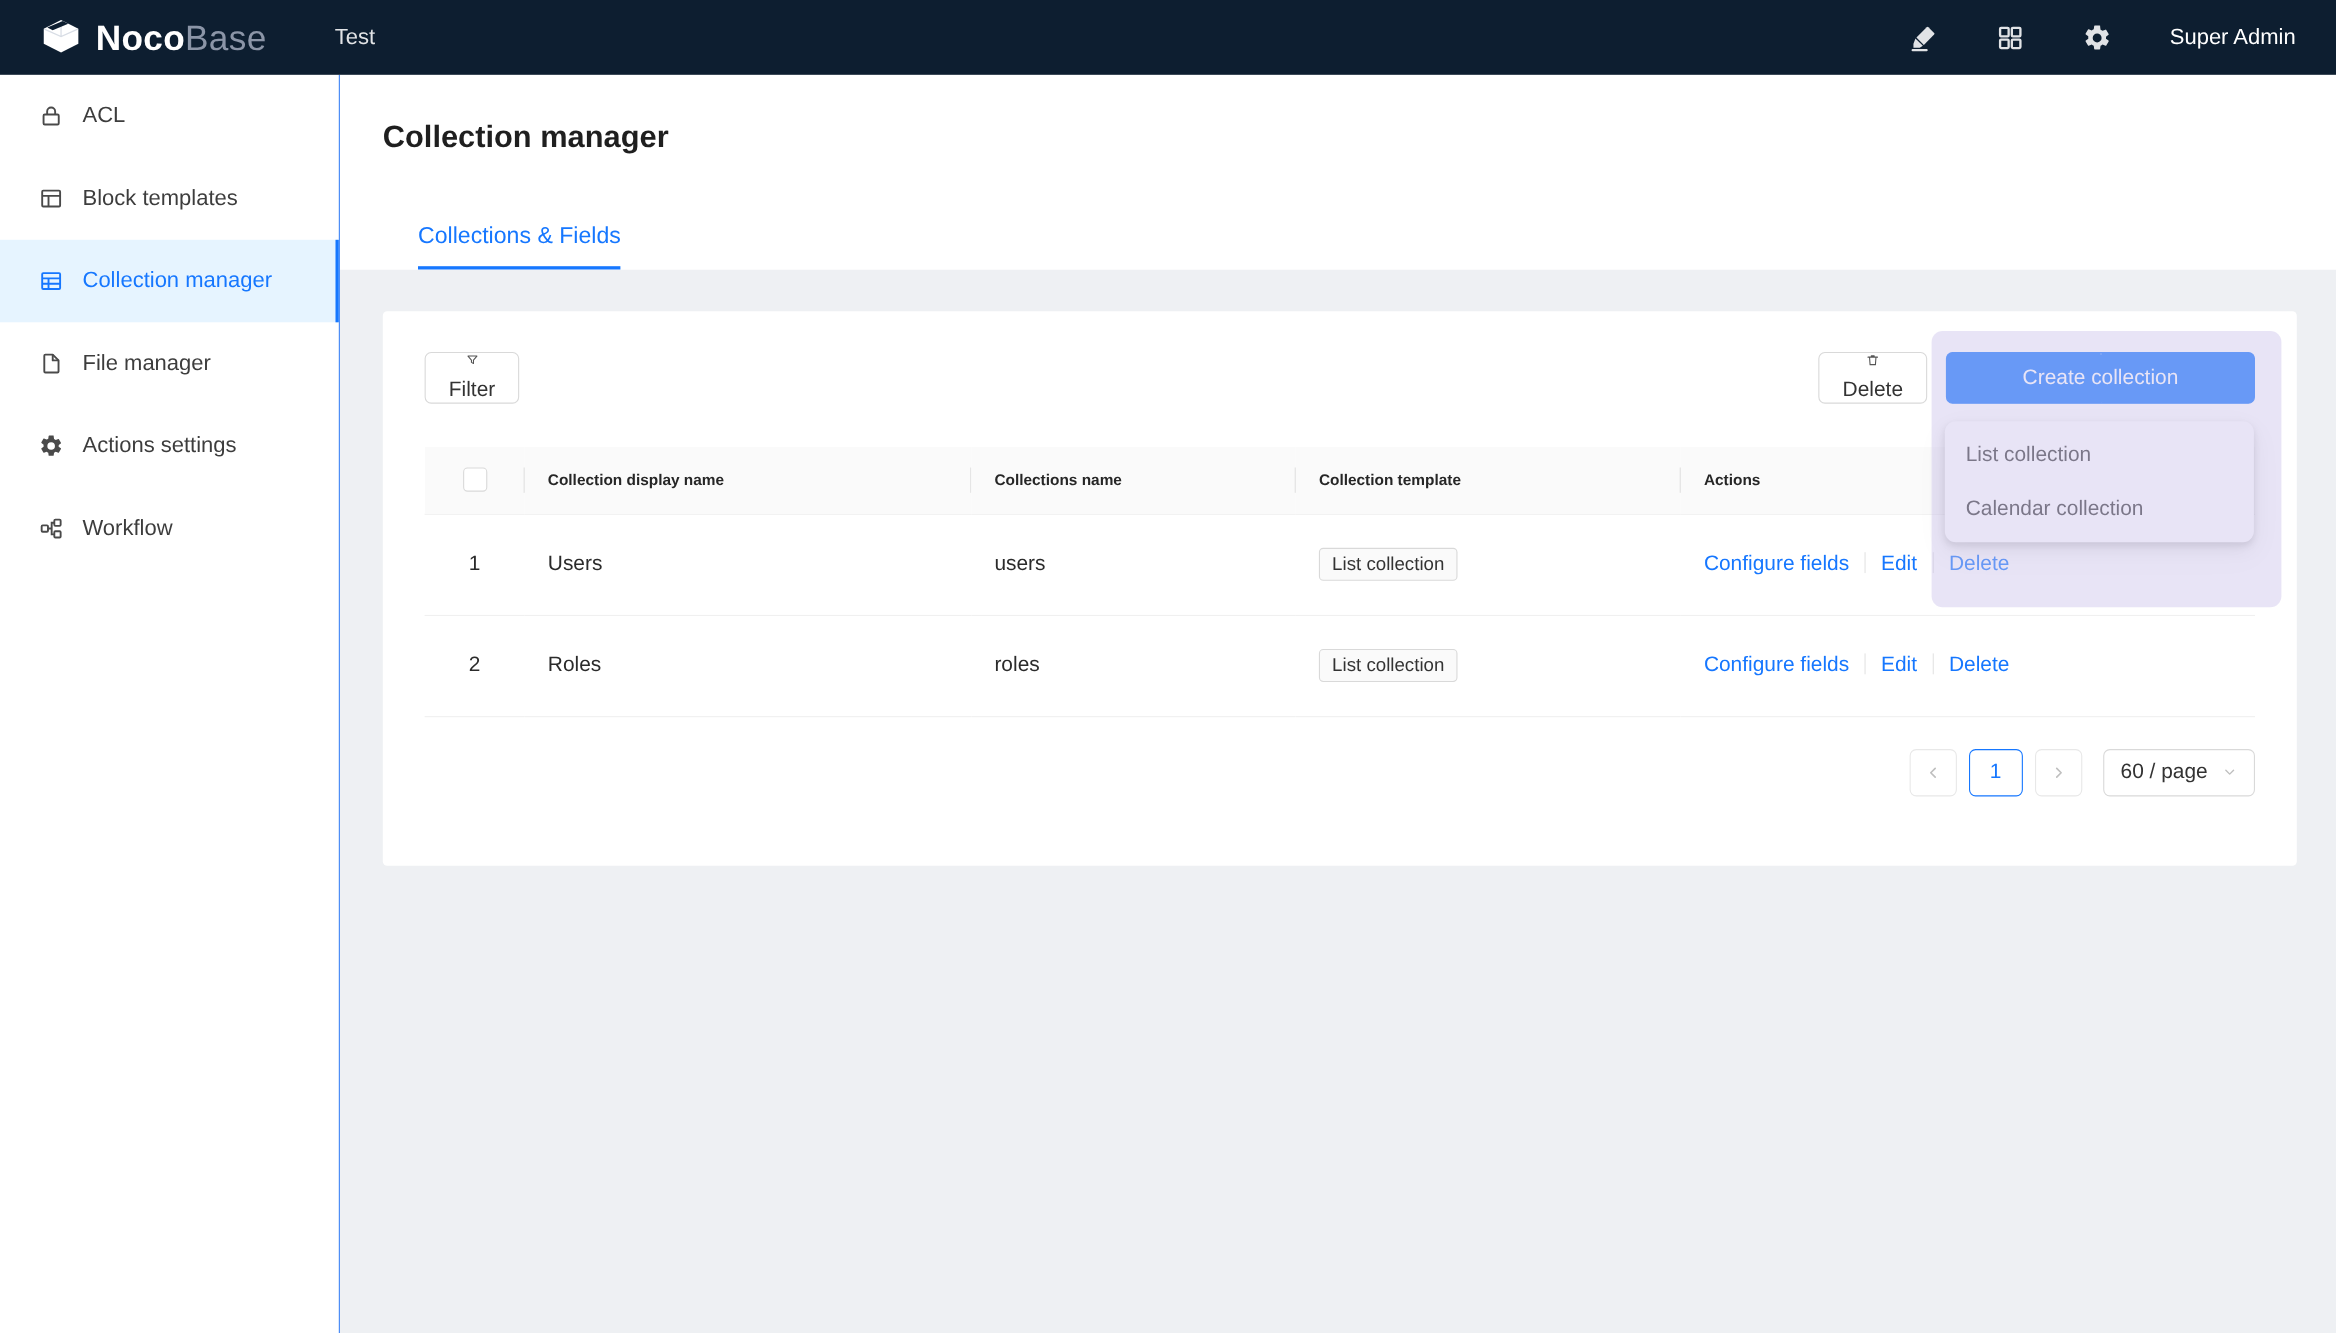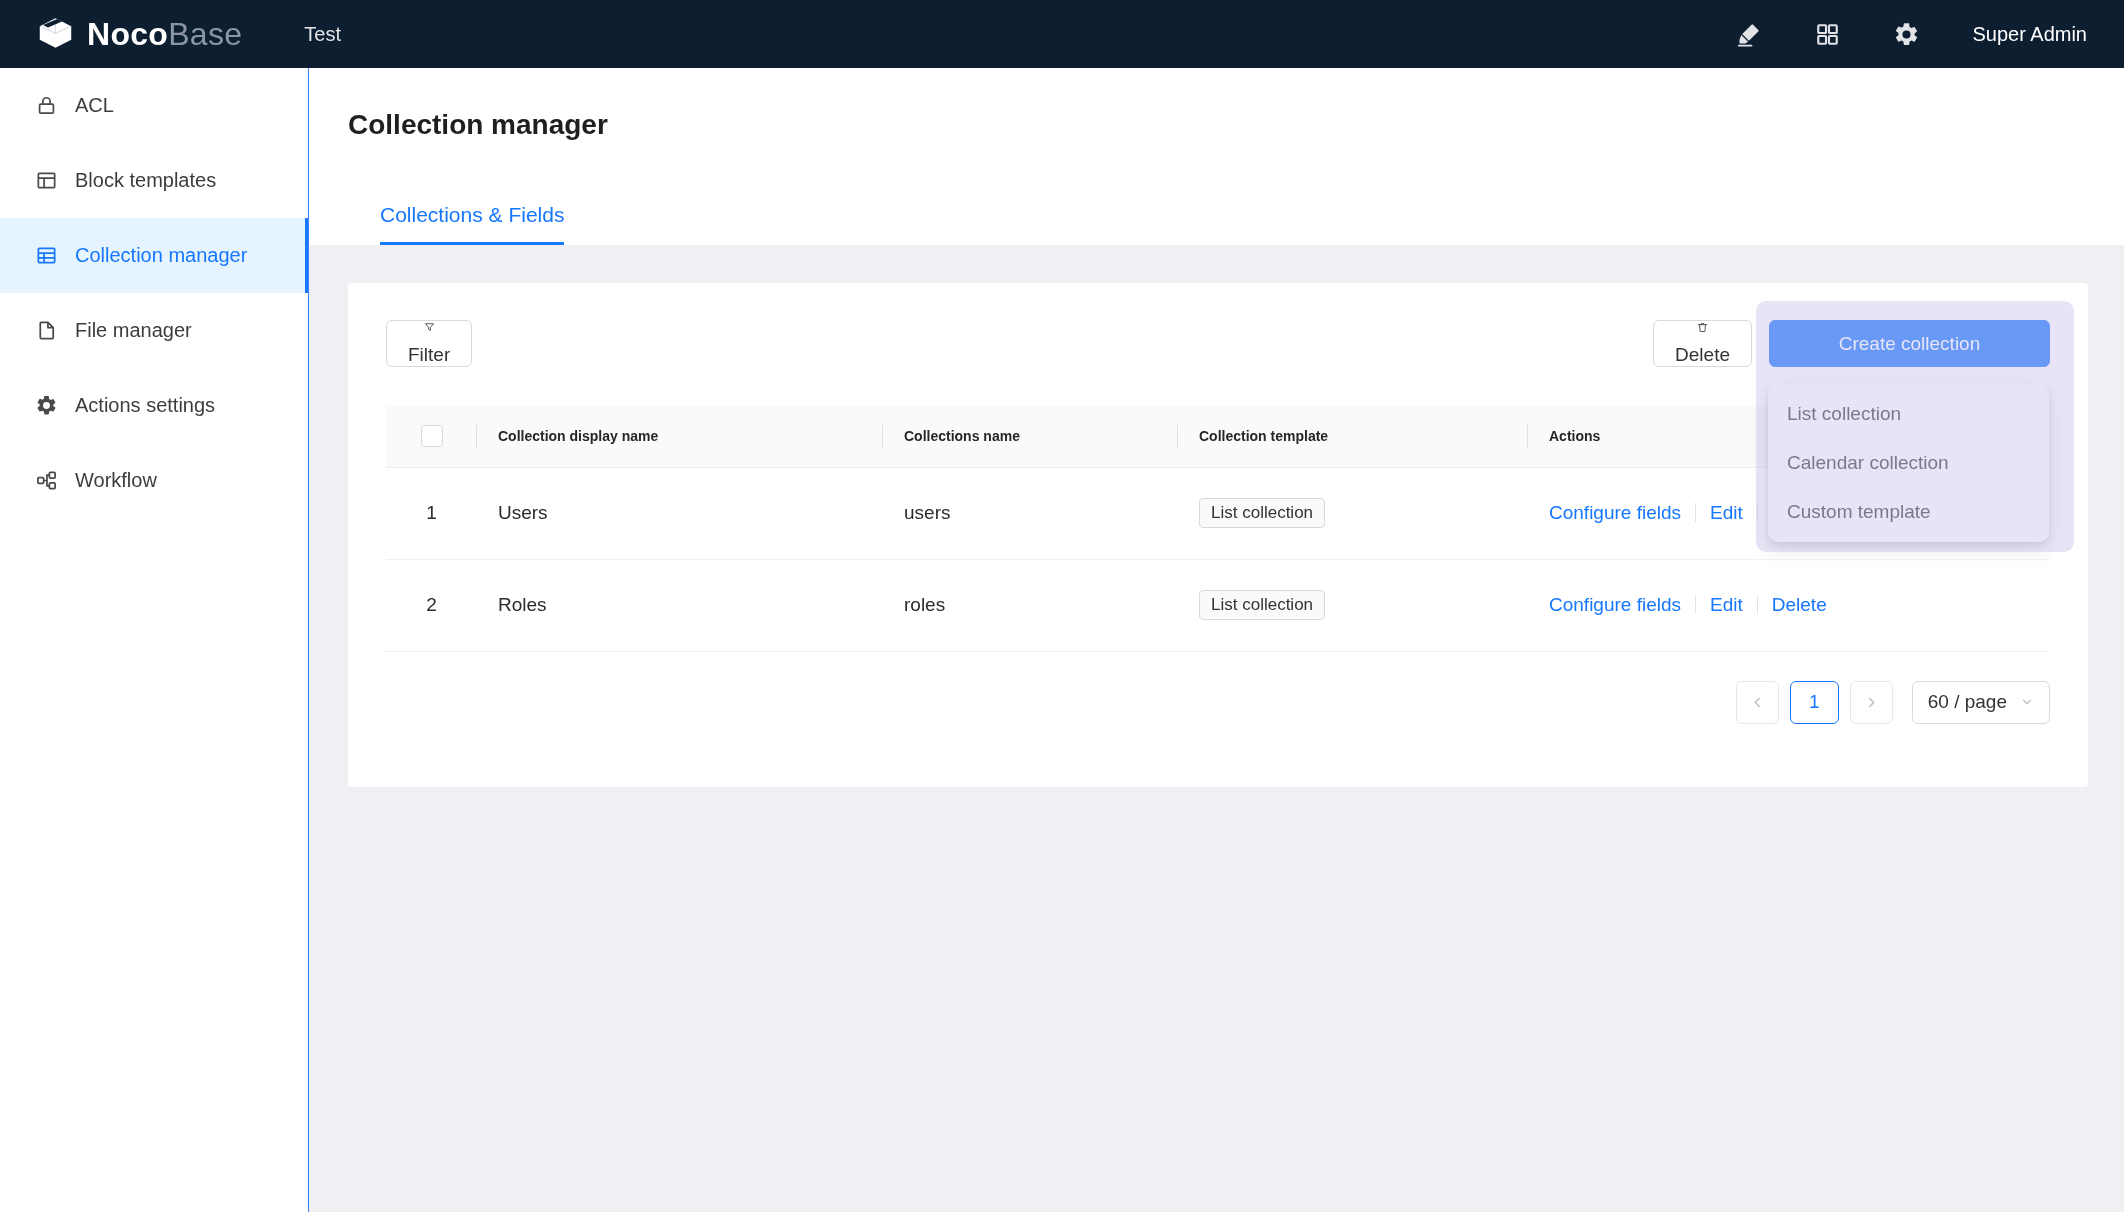--- a/index.html
+++ b/index.html
@@ -255,18 +255,17 @@
           </div>
         </div>
 
       </div>
     </div>
   </main>
 
   <div class="create-menu">
     <div class="menu-item">List collection</div>
     <div class="menu-item">Calendar collection</div>
-    <div class="menu-item">Custom template</div>
   </div>
 
   <div class="spotlight"></div>
 
 </div>
 
 </body></html>

